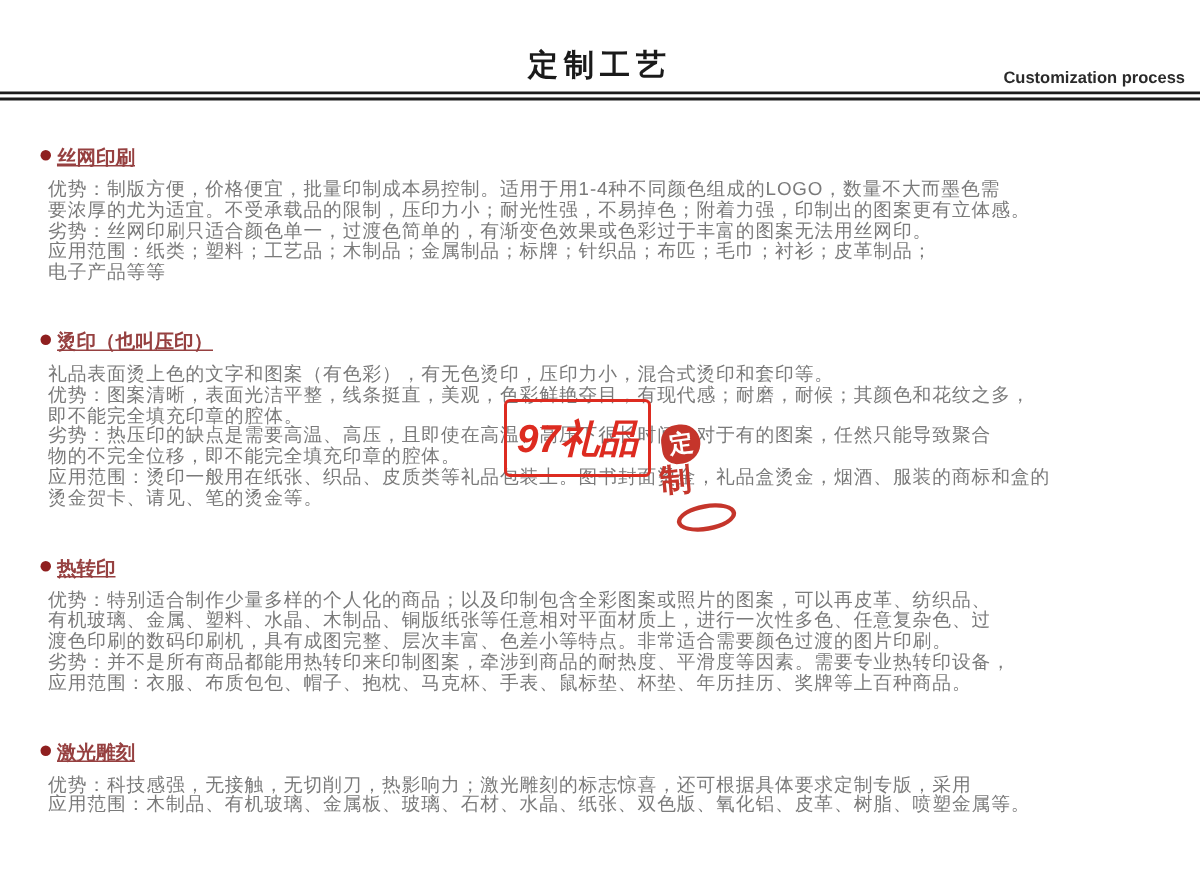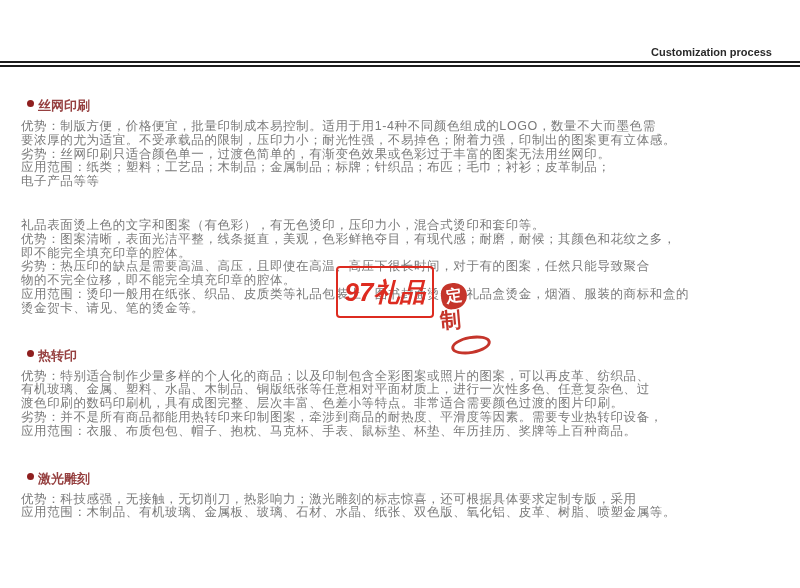--- a/index.html
+++ b/index.html
@@ -6,37 +6,37 @@
   html, body { background:#ffffff; }
   .page {
     position:relative; width:800px; height:588px; background:#ffffff;
     overflow:hidden; font-family:"Liberation Sans", sans-serif;
   }
   .hdr-title {
     position:absolute; top:30px; left:0; width:100%; text-align:center;
     font-size:20px; font-weight:bold; color:#1a1a1a; letter-spacing:4px;
   }
   .hdr-sub {
-    position:absolute; top:46px; right:28px;
+    position:absolute; top:46px; right:10px;
     font-size:11px; font-weight:bold; color:#2a2a2a;
   }
   .rule { position:absolute; left:0; top:61px; width:800px; }
   .rule .l1 { height:2px; background:#1c1c1c; }
   .rule .gap { height:2px; background:#ffffff; }
   .rule .l2 { height:2px; background:#1c1c1c; }
   .content { position:absolute; left:0; top:96px; width:800px; }
   .section { margin-bottom:30px; }
   .sec-head { position:relative; padding-left:38px; margin-bottom:9px; height:15px; }
   .bullet {
     position:absolute; left:27px; top:4px; width:7px; height:7px;
     border-radius:50%; background:#8f1f1f;
   }
-  .sec-title { font-size:13px; font-weight:bold; color:#964040; }
+  .sec-title { font-size:13px; font-weight:bold; color:#964040;text-decoration:underline; }
   .sec-line {
-    padding-left:21px; font-size:12.5px; line-height:13.8px;
+    padding-left:32px; font-size:12.5px; line-height:13.8px;
     color:#7a7a7a; white-space:nowrap; letter-spacing:0.6px;
   }
   .watermark {
     position:absolute; left:336px; top:266px; width:98px; height:52px;
     border:2px solid #dd2b20; border-radius:4px;
     display:flex; align-items:center; justify-content:center;
     background:transparent; z-index:5;font-style:italic;
   }
   .wm-text { font-size:26px; font-weight:bold; color:#dd2b20; white-space:nowrap; }
   .seal { position:absolute; left:438px; top:283px; width:62px; height:78px; z-index:5; }
@@ -54,38 +54,40 @@
   .seal-ellipse {
     position:absolute; left:13px; top:53px; width:40px; height:18px;
     border:3px solid #c5352b; border-radius:50%; transform:rotate(-10deg);
   }
 </style>
 </head>
 <body>
 
 <div class="page">
 
+  <div class="hdr-title">定制工艺</div>
   <div class="hdr-sub">Customization process</div>
 
   <div class="rule">
     <div class="l1"></div>
     <div class="gap"></div>
     <div class="l2"></div>
   </div>
 
   <div class="content" id="sections-root">
       <div class="section">
         <div class="sec-head"><span class="bullet"></span><span class="sec-title">丝网印刷</span></div>
         <div class="sec-line">优势：制版方便，价格便宜，批量印制成本易控制。适用于用1-4种不同颜色组成的LOGO，数量不大而墨色需</div>
         <div class="sec-line">要浓厚的尤为适宜。不受承载品的限制，压印力小；耐光性强，不易掉色；附着力强，印制出的图案更有立体感。</div>
         <div class="sec-line">劣势：丝网印刷只适合颜色单一，过渡色简单的，有渐变色效果或色彩过于丰富的图案无法用丝网印。</div>
         <div class="sec-line">应用范围：纸类；塑料；工艺品；木制品；金属制品；标牌；针织品；布匹；毛巾；衬衫；皮革制品；</div>
         <div class="sec-line">电子产品等等</div>
       </div>
       <div class="section">
+        <div class="sec-head"><span class="bullet"></span><span class="sec-title">烫印（也叫压印）</span></div>
         <div class="sec-line">礼品表面烫上色的文字和图案（有色彩），有无色烫印，压印力小，混合式烫印和套印等。</div>
         <div class="sec-line">优势：图案清晰，表面光洁平整，线条挺直，美观，色彩鲜艳夺目，有现代感；耐磨，耐候；其颜色和花纹之多，</div>
         <div class="sec-line">即不能完全填充印章的腔体。</div>
         <div class="sec-line">劣势：热压印的缺点是需要高温、高压，且即使在高温、高压下很长时间，对于有的图案，任然只能导致聚合</div>
         <div class="sec-line">物的不完全位移，即不能完全填充印章的腔体。</div>
         <div class="sec-line">应用范围：烫印一般用在纸张、织品、皮质类等礼品包装上。图书封面烫金，礼品盒烫金，烟酒、服装的商标和盒的</div>
         <div class="sec-line">烫金贺卡、请见、笔的烫金等。</div>
       </div>
       <div class="section">
         <div class="sec-head"><span class="bullet"></span><span class="sec-title">热转印</span></div>

